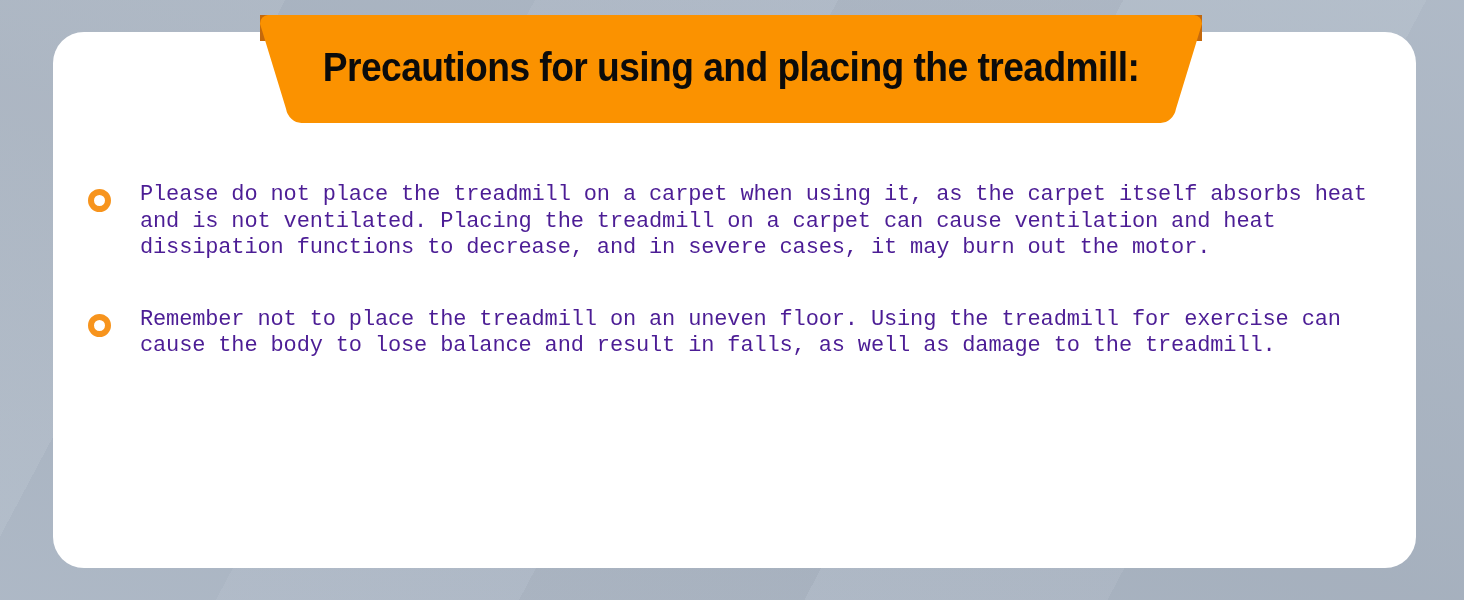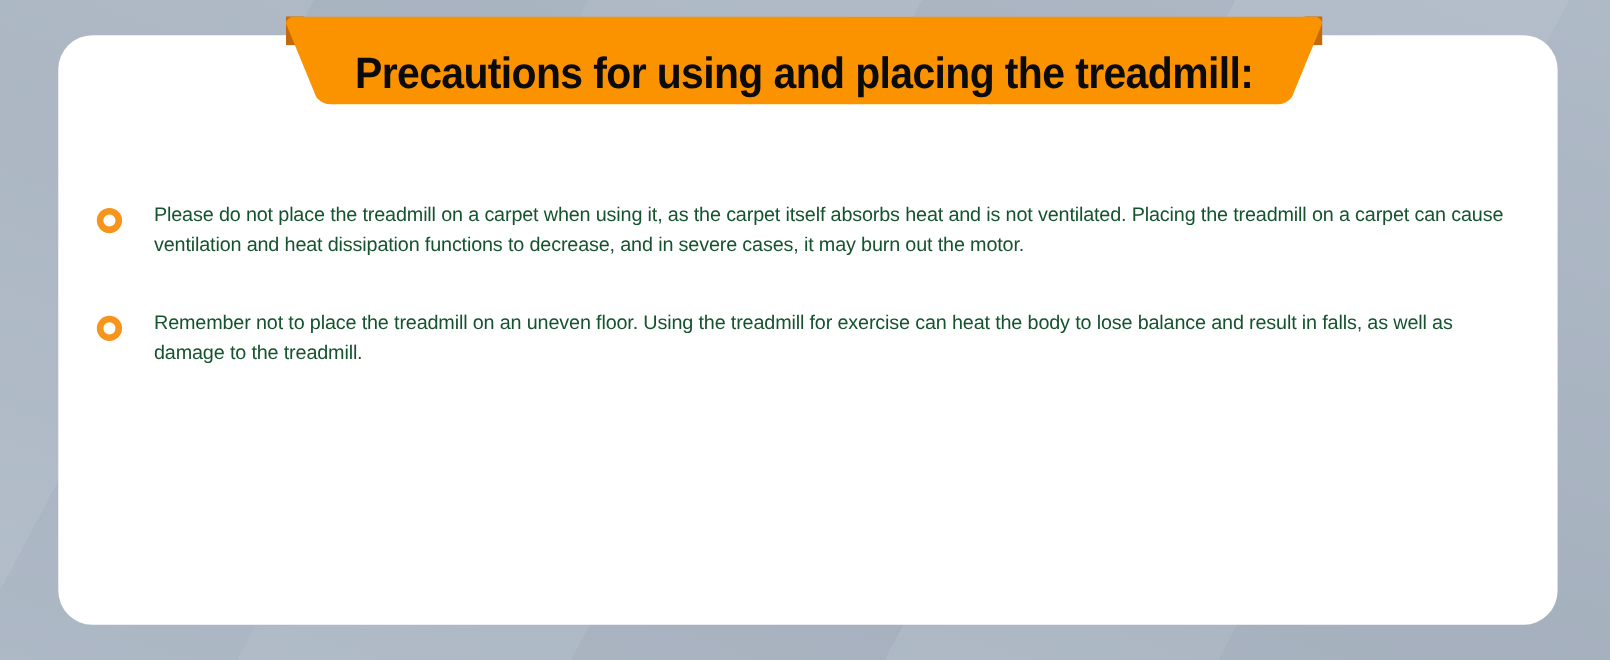--- a/index.html
+++ b/index.html
@@ -30,21 +30,21 @@
     left:53px; top:32px;
     width:1363px; height:536px;
     background:#ffffff;
     border-radius:31px;
   }
 
   
   #banner-wrap {
     position:absolute;
     left:260px; top:15px;
-    width:942px; height:80px;
+    width:942px; height:108px;
   }
   .banner-tab {
     position:absolute;
     top:0; width:16px; height:26px;
     background:#c4690c;
   }
   .banner-tab.left  { left:0; }
   .banner-tab.right { right:0; }
 
   #banner {
@@ -84,24 +84,24 @@
     flex:0 0 auto;
     width:23px; height:23px;
     border-radius:50%;
     border:6px solid #f7941d;
     margin-top:7px;
     margin-right:29px;
   }
 
   .bullet-text {
     flex:1 1 auto;
-    font-family:Liberation Sans, sans-serif;
-    font-size:18px;
+    font-family:Liberation Mono, monospace;
+    font-size:22px;
     line-height:26.5px;
-    color:#14532d;
+    color:#4c1d95;
     letter-spacing:-0.15px;
     max-width:1230px;
   }
 </style>
 </head>
 <body>
 
 <div id="bg-texture"></div>
 
 <div id="card"></div>
@@ -122,16 +122,16 @@
 <div id="bullets">
 
   <div class="bullet-row">
     <span class="bullet-marker"></span>
     <span class="bullet-text">Please do not place the treadmill on a carpet when using it, as the carpet itself absorbs heat and is not ventilated. Placing the treadmill on a carpet can cause ventilation and heat dissipation functions to decrease, and in severe cases, it may burn out the motor.</span>
   </div>
 
 
   <div class="bullet-row">
     <span class="bullet-marker"></span>
-    <span class="bullet-text">Remember not to place the treadmill on an uneven floor. Using the treadmill for exercise can heat the body to lose balance and result in falls, as well as damage to the treadmill.</span>
+    <span class="bullet-text">Remember not to place the treadmill on an uneven floor. Using the treadmill for exercise can cause the body to lose balance and result in falls, as well as damage to the treadmill.</span>
   </div>
 
 </div>
 
 </body></html>

